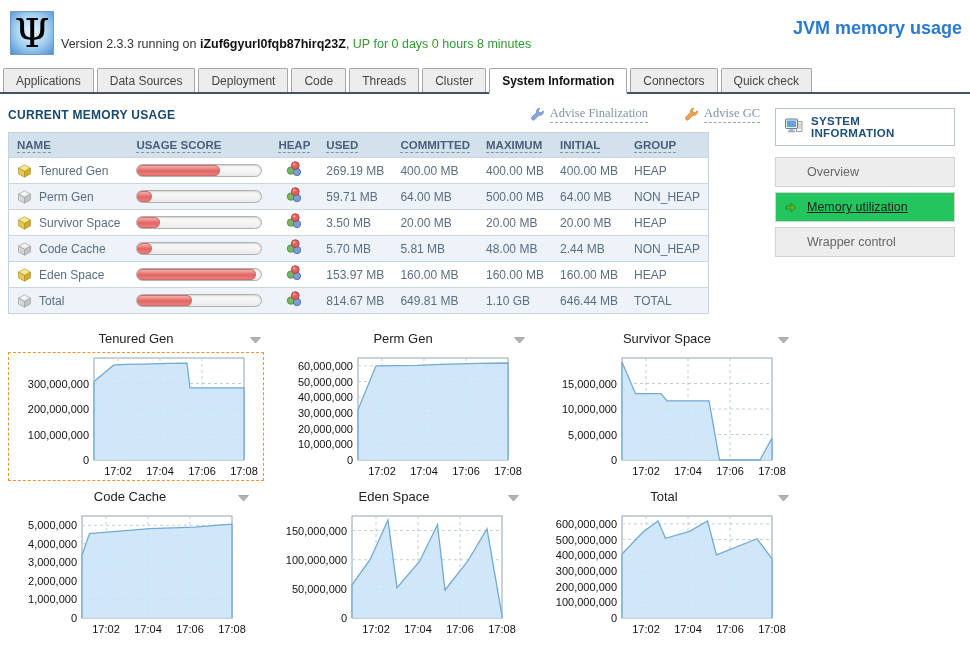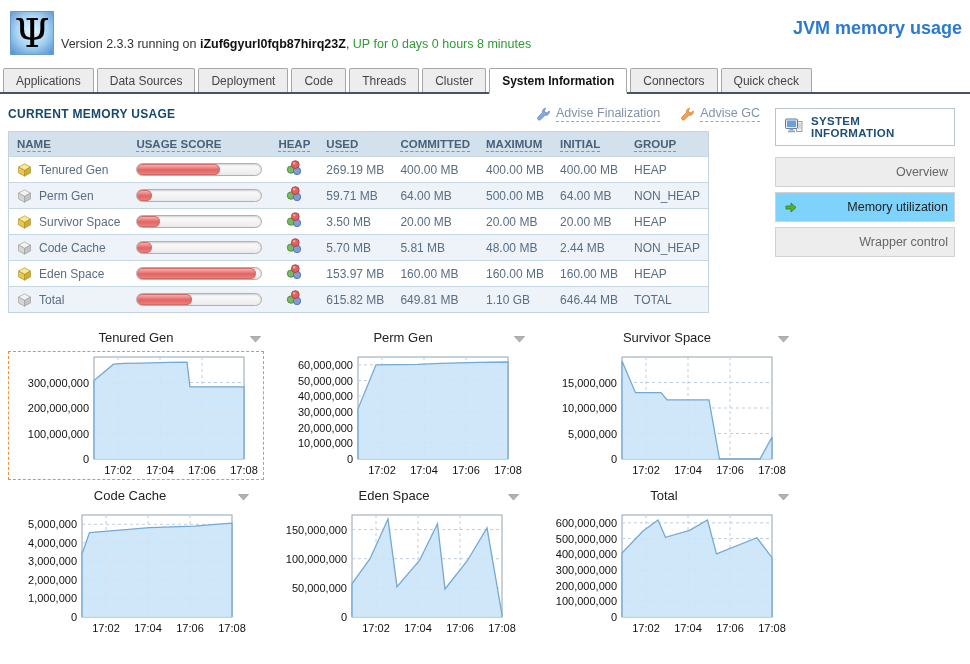--- a/index.html
+++ b/index.html
@@ -28,21 +28,21 @@
     padding:5px 12px 4px; margin-right:3px; border-radius:2px 2px 0 0; cursor:pointer; white-space:nowrap;
   }
   .tab.active { background:#fff; color:#111; font-weight:bold; border-bottom:2px solid #fff; margin-bottom:-2px; }
   
   .main { display:flex; padding:10px 13px 0 8px; }
   .left-col { width:752px; }
   .right-sidebar { width:180px; margin-left:15px; margin-top:4px; }
   
   .section-head { display:flex; align-items:center; justify-content:space-between; margin:2px 0 9px; }
   .section-title { font-size:12px; font-weight:bold; color:#17486e; letter-spacing:.3px; }
-  .advise-links { display:flex; gap:20px; }
+  .advise-links { display:flex; gap:36px;font-family:Liberation Serif, serif; }
   .advise-link { display:flex; align-items:center; gap:5px; font-size:12.5px; color:#8293a9; cursor:pointer; }
   .advise-link .lbl { border-bottom:1px dashed #9aa7b8; padding-bottom:1px; }
   
   table.mem { width:657px; border-collapse:collapse; font-size:12px; border:1px solid #c2d4e2; }
   table.mem thead tr { background:#d3e1ec; }
   table.mem th { font-weight:bold; color:#47617a; text-align:left; padding:6px 8px; font-size:11.5px; white-space:nowrap; }
   table.mem th span { border-bottom:1px dashed #7e93a8; padding-bottom:1px; cursor:pointer; }
   table.mem td { padding:3px 8px; color:#5a6e82; border-top:1px solid #c6d7e4; height:24px; white-space:nowrap; }
   tr.stripe-light { background:#fff; } tr.stripe-dark { background:#edf3f8; }
   .name-cell { display:flex; align-items:center; gap:7px; }
@@ -60,26 +60,26 @@
   .chart-title-row { position:relative; height:20px; text-align:center; font-size:13px; color:#222; margin-bottom:1px; }
   .chart-menu-arrow { position:absolute; right:3px; top:6px; cursor:pointer; line-height:0; }
   .chart-box { padding:2px 3px; border:1px dashed transparent; }
   .chart-box.selected { border-color:#ef9234; }
   .chart-box svg { overflow:visible; display:block; }
   
   .sb-header {
     display:flex; align-items:center; gap:8px; border:1px solid #b9c4cc; background:#fff;
     padding:6px 9px; font-size:11.5px; font-weight:bold; color:#1d4e79; letter-spacing:.3px;
   }
-  .sb-items { margin-top:11px;text-align:right; }
+  .sb-items { margin-top:11px; }
   .sb-item {
     position:relative; margin-bottom:5px; border:1px solid #d2d2d2; background:#ededed;
     color:#666; font-size:12.5px; padding:7px 6px 7px 31px; cursor:pointer;
   }
-  .sb-item.active { background:#7dd3fc; color:#222; }
+  .sb-item.active { background:#22c55e; color:#222;text-decoration:underline; }
   .sb-arrow { position:absolute; left:9px; top:9px; line-height:0; }
 </style>
 </head>
 <body>
 
 <div class="header">
   <div class="logo">Ψ</div>
   <div class="version-line"><span>Version 2.3.3 running on</span>&nbsp;<span class="host">iZuf6gyurl0fqb87hirq23Z</span><span>,</span>&nbsp;<span class="uptime">UP for 0 days 0 hours 8 minutes</span></div>
   <div class="page-title">JVM memory usage</div>
 </div>
@@ -286,21 +286,21 @@
               <div class="bar-outer">
                 <div class="bar-fill" style="width:44%"></div>
               </div>
             </td>
             <td class="plot-cell"><span class="plot-icon"><svg width="16" height="16" viewBox="0 0 16 16">
      <circle cx="5" cy="9.6" r="3.7" fill="#79b763" stroke="#44803a" stroke-width="0.8"></circle>
      <circle cx="11" cy="11" r="3.7" fill="#7b9fd4" stroke="#46699e" stroke-width="0.8"></circle>
      <circle cx="9.3" cy="4.6" r="3.9" fill="#e26060" stroke="#a83636" stroke-width="0.8"></circle>
      <circle cx="8.2" cy="3.3" r="1.2" fill="#f2a8a8"></circle>
    </svg></span></td>
-            <td>615.82 MB</td>
+            <td>814.67 MB</td>
             <td>649.81 MB</td>
             <td>1.10 GB</td>
             <td>646.44 MB</td>
             <td>TOTAL</td>
           </tr>
         </tbody>
     </table>
 
     <div class="history">
       <div class="charts-row" id="charts-row-0">

